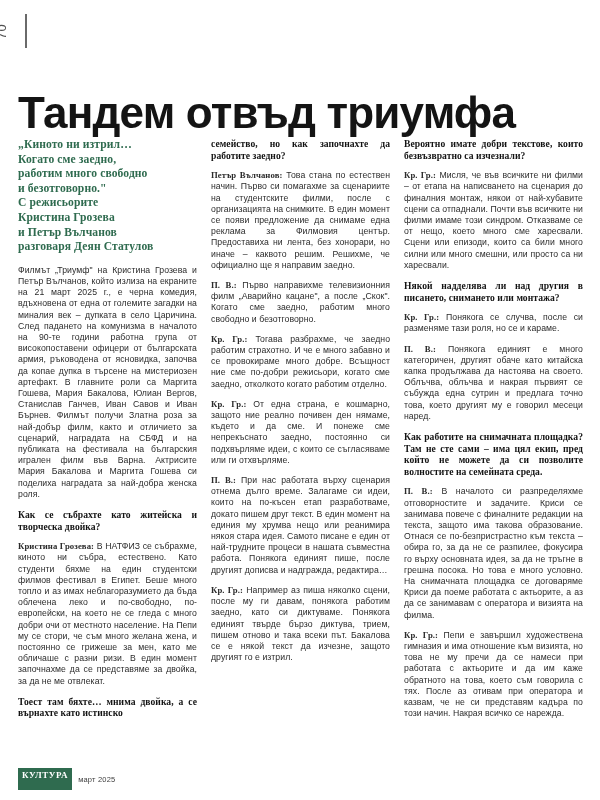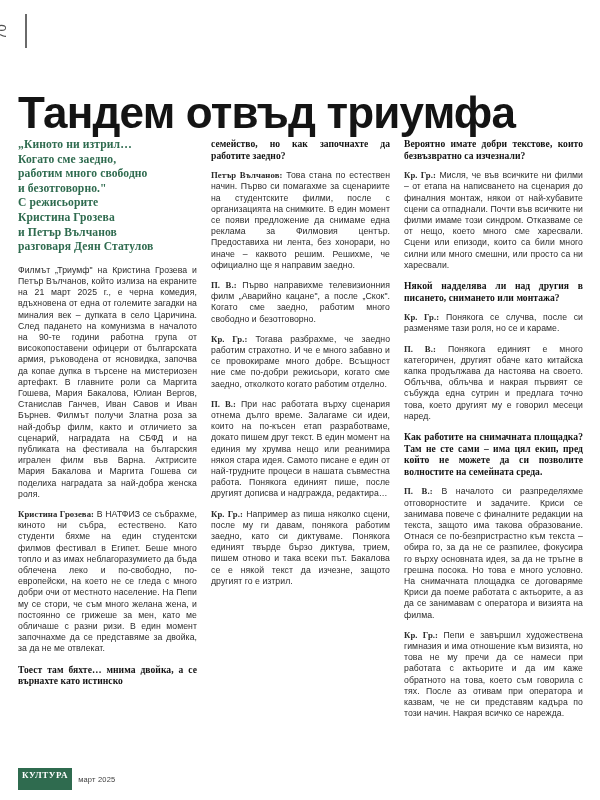--- a/index.html
+++ b/index.html
@@ -143,30 +143,32 @@
     <div class="folio-rule"></div>
   </div>
 
   <h1 class="title">Тандем отвъд триумфа</h1>
 
   <div class="cols">
     <div class="col">
       <div class="standfirst"><span>„Киното ни изтрил…</span><br><span>Когато сме заедно,</span><br><span>работим много свободно</span><br><span>и безотговорно."</span><br><span>С режисьорите</span><br><span>Кристина Грозева</span><br><span>и Петър Вълчанов</span><br><span>разговаря Деян Статулов</span><br></div>
       <div>
           <p class="body">Филмът „Триумф" на Кристина Грозева и Петър Вълчанов, който излиза на екраните на 21 март 2025 г., е черна комедия, вдъхновена от една от големите загадки на миналия век – дупката в село Царичина. След падането на комунизма в началото на 90-те години работна група от високопоставени офицери от българската армия, ръководена от ясновидка, започва да копае дупка в търсене на мистериозен артефакт. В главните роли са Маргита Гошева, Мария Бакалова, Юлиан Вергов, Станислав Ганчев, Иван Савов и Иван Бърнев. Филмът получи Златна роза за най-добър филм, както и отличието за сценарий, наградата на СБФД и на публиката на фестивала на българския игрален филм във Варна. Актрисите Мария Бакалова и Маргита Гошева си поделиха наградата за най-добра женска роля.</p>
+          <p class="q">Как се събрахте като житейска и творческа двойка?</p>
           <p class="body"><span class="spk">Кристина Грозева:</span> <span>В НАТФИЗ се събрахме, киното ни събра, естествено. Като студенти бяхме на един студентски филмов фестивал в Египет. Беше много топло и аз имах неблагоразумието да бъда облечена леко и по-свободно, по-европейски, на което не се гледа с много добри очи от местното население. На Пепи му се стори, че съм много желана жена, и постоянно се грижеше за мен, като ме обличаше с разни ризи. В един момент започнахме да се представяме за двойка, за да не ме отвлекат.</span></p>
           <p class="q">Тоест там бяхте… мнима двойка, а се върнахте като истинско</p>
         </div>
     </div>
     <div class="col">
       <div>
           <p class="q">семейство, но как започнахте да работите заедно?</p>
           <p class="body"><span class="spk">Петър Вълчанов:</span> <span>Това стана по естествен начин. Първо си помагахме за сценариите на студентските филми, после с организацията на снимките. В един момент се появи предложение да снимаме една реклама за Филмовия център. Предоставиха ни лента, без хонорари, но иначе – каквото решим. Решихме, че официално ще я направим заедно.</span></p>
           <p class="body"><span class="spk">П. В.:</span> <span>Първо направихме телевизионния филм „Аварийно кацане", а после „Скок". Когато сме заедно, работим много свободно и безотговорно.</span></p>
           <p class="body"><span class="spk">Кр. Гр.:</span> <span>Тогава разбрахме, че заедно работим страхотно. И че е много забавно и се провокираме много добре. Всъщност ние сме по-добри режисьори, когато сме заедно, отколкото когато работим отделно.</span></p>
+          <p class="body"><span class="spk">Кр. Гр.:</span> <span>От една страна, е кошмарно, защото ние реално почивен ден нямаме, където и да сме. И понеже сме непрекъснато заедно, постоянно си подхвърляме идеи, с които се съгласяваме или ги отхвърляме.</span></p>
           <p class="body"><span class="spk">П. В.:</span> <span>При нас работата върху сценария отнема дълго време. Залагаме си идеи, които на по-късен етап разработваме, докато пишем друг текст. В един момент на единия му хрумва нещо или реанимира някоя стара идея. Самото писане е един от най-трудните процеси в нашата съвместна работа. Понякога единият пише, после другият дописва и надгражда, редактира…</span></p>
           <p class="body"><span class="spk">Кр. Гр.:</span> <span>Например аз пиша няколко сцени, после му ги давам, понякога работим заедно, като си диктуваме. Понякога единият твърде бързо диктува, трием, пишем отново и така всеки път. Бакалова се е някой текст да изчезне, защото другият го е изтрил.</span></p>
         </div>
     </div>
     <div class="col">
       <div>
           <p class="q">Вероятно имате добри текстове, които безвъзвратно са изчезнали?</p>
           <p class="body"><span class="spk">Кр. Гр.:</span> <span>Мисля, че във всичките ни филми – от етапа на написването на сценария до финалния монтаж, някои от най-хубавите сцени са отпаднали. Почти във всичките ни филми имаме този синдром. Отказваме се от нещо, което много сме харесвали. Сцени или епизоди, които са били много силни или много смешни, или просто са ни харесвали.</span></p>
           <p class="q">Някой надделява ли над другия в писането, снимането или монтажа?</p>
           <p class="body"><span class="spk">Кр. Гр.:</span> <span>Понякога се случва, после си разменяме тази роля, но се и караме.</span></p>

